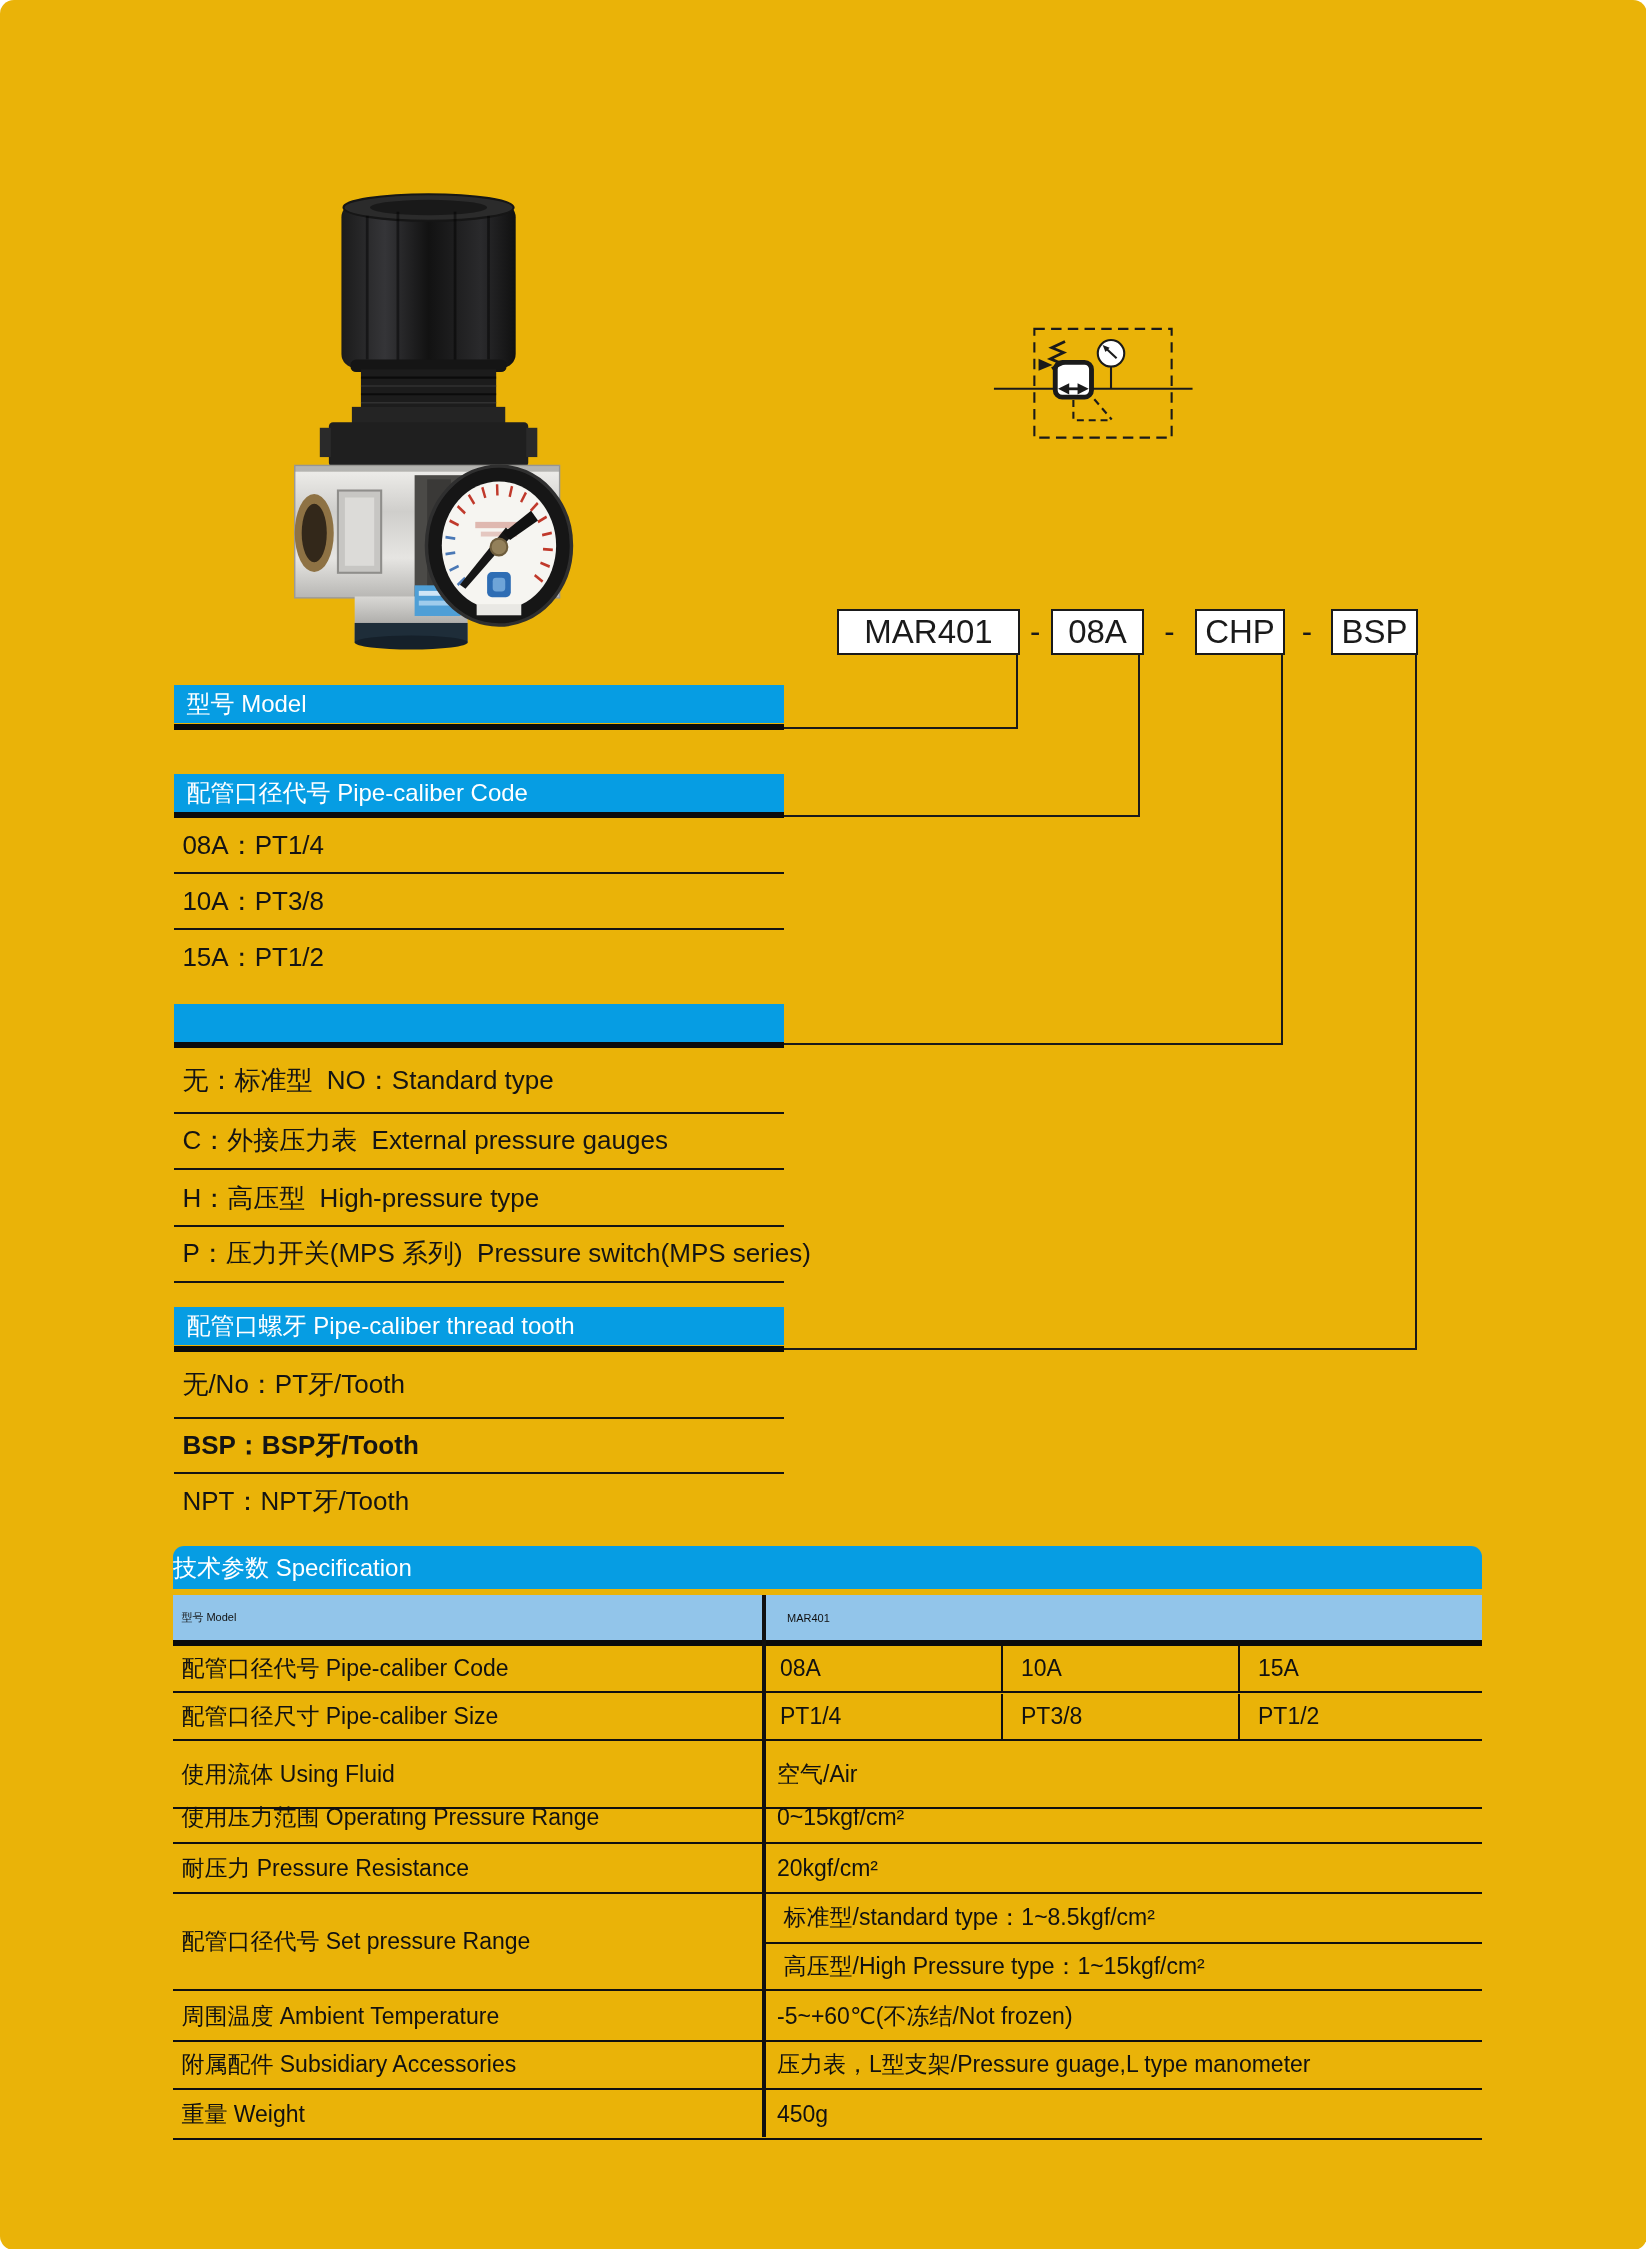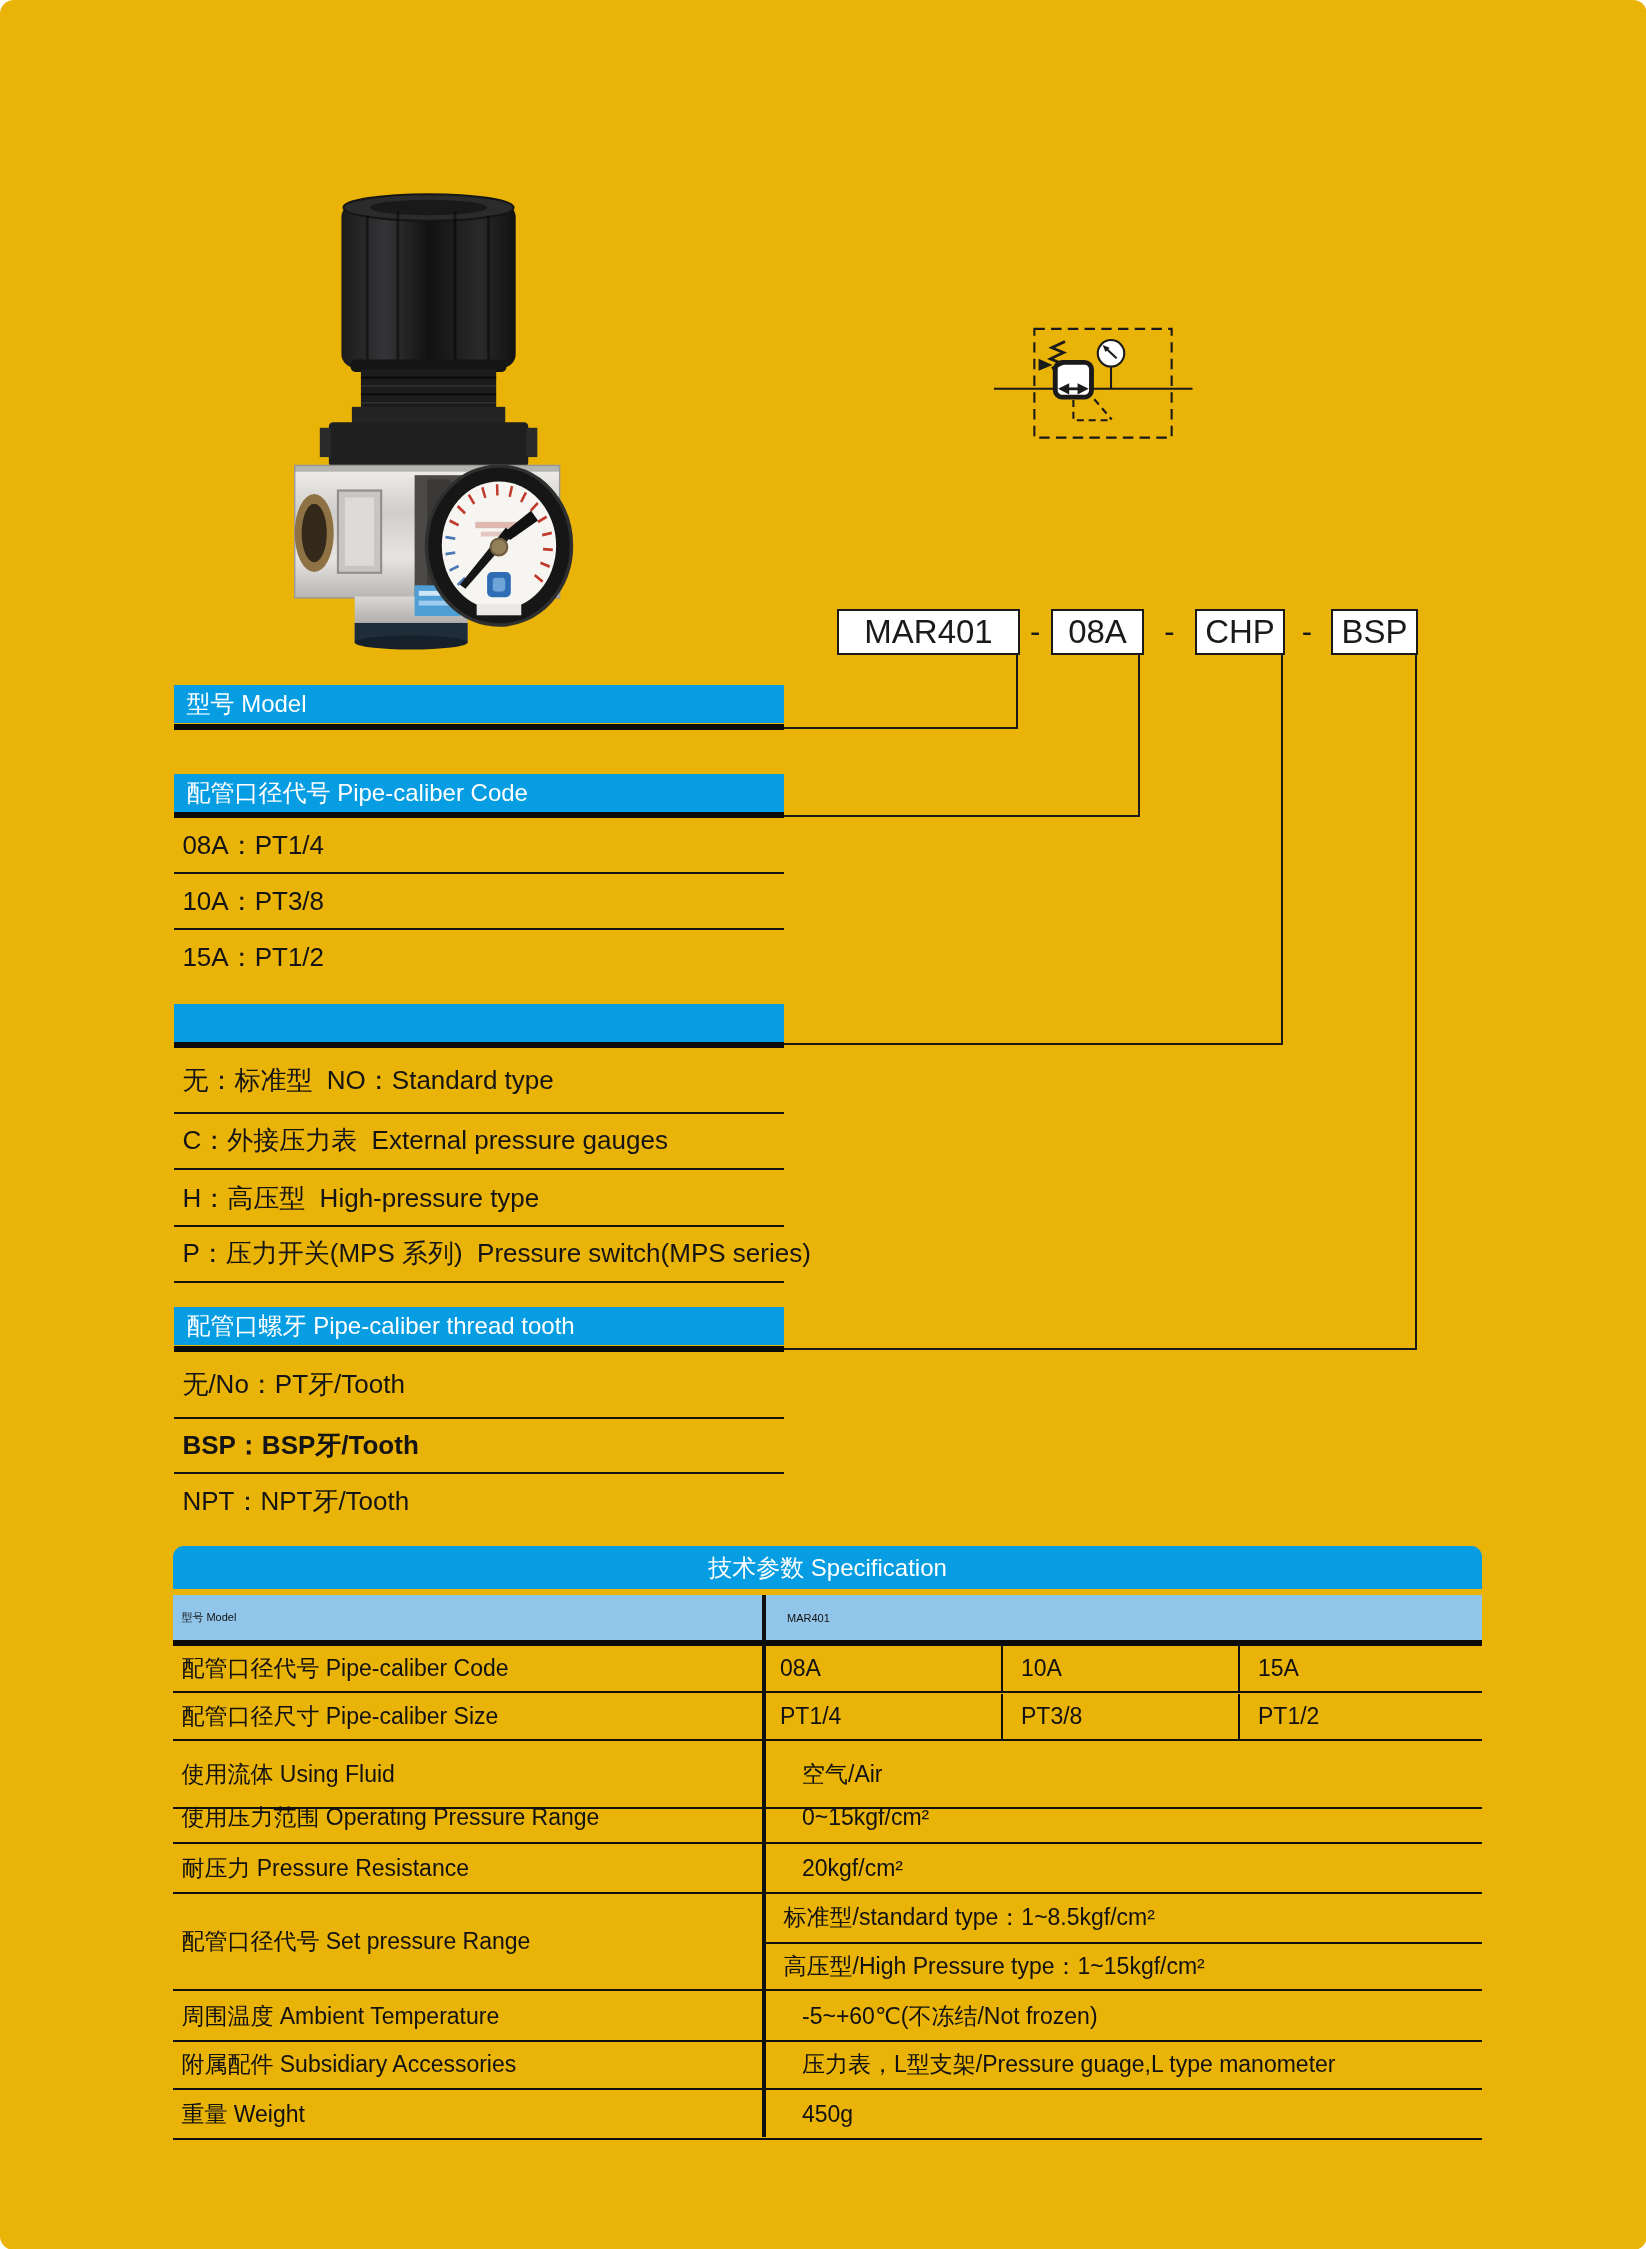--- a/index.html
+++ b/index.html
@@ -23,29 +23,29 @@
            font-size:24px;color:#ffffff;}
   .sec-underline{position:absolute;left:174px;width:610px;height:5.6px;background:#0b0b0b;}
   .sec-row{position:absolute;left:174px;width:610px;display:flex;align-items:center;
            box-sizing:border-box;padding-left:8.4px;font-size:26px;color:#141414;}
   .sec-row span{white-space:pre;}
   .sec-row.bordered{border-bottom:2.1px solid #141414;}
 
   
   .spec-table{position:absolute;left:173px;top:1546px;width:1309px;height:593px;}
   .spec-header{position:absolute;left:0;top:0;width:1309px;height:43px;background:#069DE3;
-               border-radius:11px 11px 0 0;display:flex;align-items:center;justify-content:center;
+               border-radius:11px 11px 0 0;display:flex;align-items:center;
                font-size:24px;color:#ffffff;}
   .spec-model-row{position:absolute;left:0;top:49px;width:1309px;height:45px;background:#92C5EA;
                   display:flex;box-sizing:border-box;}
   .thickbar{position:absolute;left:0;top:94px;width:1309px;height:6.3px;background:#0b0b0b;}
   .spec-row{position:absolute;left:0;width:1309px;display:flex;box-sizing:border-box;
             border-bottom:2.8px solid #101010;font-size:23px;color:#111;}
   .cell-label{width:589px;display:flex;align-items:center;box-sizing:border-box;padding-left:8.4px;flex:none;}
-  .cell-value{flex:1;display:flex;align-items:center;box-sizing:border-box;padding-left:40px;}
+  .cell-value{flex:1;display:flex;align-items:center;box-sizing:border-box;padding-left:15px;}
   .cell-cols{flex:1;display:flex;align-items:stretch;}
   .ccol{display:flex;align-items:center;box-sizing:border-box;padding-left:18px;}
   .ccol.c1{width:241px;border-right:2.1px solid #101010;}
   .ccol.c2{width:237px;border-right:2.1px solid #101010;}
   .ccol.c3{flex:1;}
   .cell-stack{flex:1;display:flex;flex-direction:column;}
   .substack{display:flex;align-items:center;box-sizing:border-box;padding-left:21.6px;}
   .sub1{height:51px;border-bottom:2.1px solid #101010;}
   .sub2{flex:1;}
   .main-vdiv{position:absolute;left:589px;top:49px;width:3.5px;height:542px;background:#101010;}

